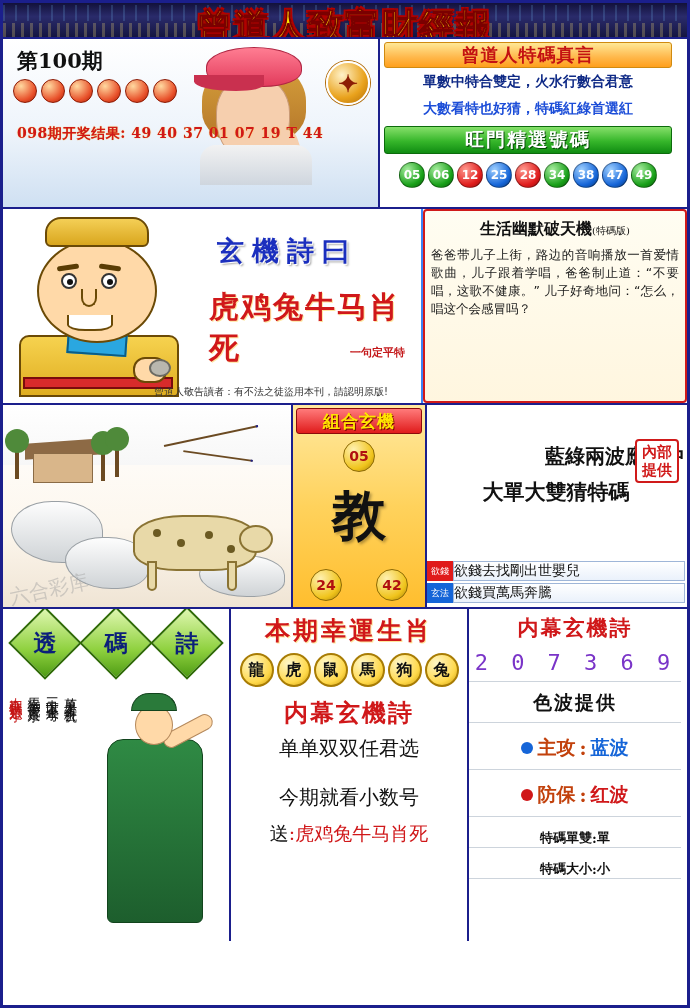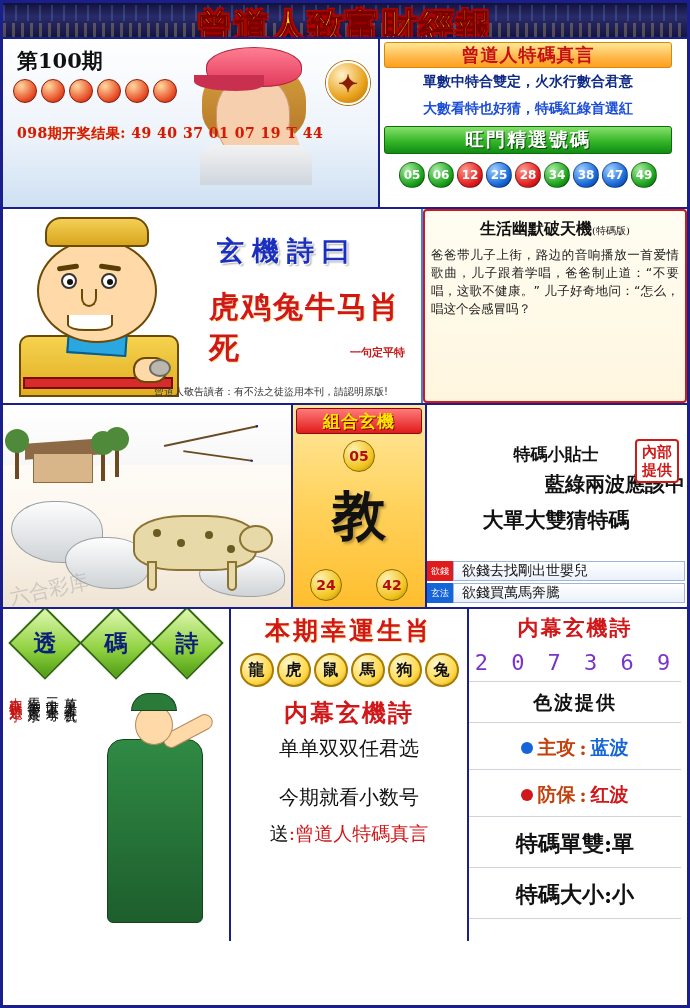--- a/index.html
+++ b/index.html
@@ -335,21 +335,21 @@
   .mtag {
     width:26px; font-size:9px; line-height:10px; color:#fff;
     display:flex; align-items:center; justify-content:center; text-align:center;
     font-family:"DejaVu Sans","Liberation Sans",sans-serif;
   }
   .mtag.a { background:#e01b1b; }
   .mtag.b { background:#1565d8; }
   .mtext {
     flex:1; background:linear-gradient(180deg,#ffffff,#eaf1fb);
     border:1px solid #9fb6d8; font-size:14px;
-    display:flex; align-items:center; padding-left:8px;
+    display:flex; align-items:center; 
     font-family:"DejaVu Serif","Liberation Serif",serif;
     color:#111;
   }
 
   
   .bottom { display:flex; height:auto; }
   .bl { position:relative; width:228px; border-right:2px solid #1b1f8c; background:#ffffff; height:332px; overflow:hidden;}
   .diamonds { display:flex; justify-content:space-around; padding:8px 6px 0 6px; }
   .dia {
     width:52px; height:52px; transform:rotate(45deg);
@@ -442,22 +442,22 @@
     font-size:19px; font-weight:bold;
     border-bottom:1px solid #cdd4dc; padding-bottom:8px;
   }
   .dot { width:12px; height:12px; border-radius:50%; display:inline-block; }
   .kv .k { color:#c2410c; }
   .kv .v.blue { color:#1565d8; }
   .kv .v.red { color:#d0181a; }
   .kv2 {
     display:flex; align-items:center; justify-content:center;
     margin-top:12px; font-family:"DejaVu Serif","Liberation Serif",serif;
-    font-size:22px; font-weight:bold; color:#111;
-    border-bottom:1px solid #cdd4dc; padding-bottom:8px;
+    font-size:13px; font-weight:bold; color:#111;
+    border-bottom:1px solid #cdd4dc; padding-bottom:0;
   }
   .kv2 .v { color:#111; }
 </style>
 </head>
 <body>
 
 <div class="page">
 
   <div class="header">
     <div class="dots"></div>
@@ -575,21 +575,20 @@
       <div class="zh-word">教</div>
       <div class="zh-bottom">
         <div class="zh-ball2">24</div>
         <div class="zh-ball2">42</div>
       </div>
     </div>
 
     <div class="b3-right">
       <div class="stamp">內部提供</div>
       <div class="tips">
-        <div class="t1">特碼小貼士</div>
         <div class="t2">藍綠兩波應該中</div>
         <div class="t3">大單大雙猜特碼</div>
       </div>
       <div class="money-rows">
         <div class="mrow">
           <div class="mtag a">欲錢</div>
           <div class="mtext">欲錢去找剛出世嬰兒</div>
         </div>
         <div class="mrow">
           <div class="mtag b">玄法</div>
@@ -633,21 +632,21 @@
         <div class="zo">虎</div>
         <div class="zo">鼠</div>
         <div class="zo">馬</div>
         <div class="zo">狗</div>
         <div class="zo">兔</div>
       </div>
       <div class="bm-sub">内幕玄機詩</div>
       <div class="bm-line">单单双双任君选</div>
       <div class="bm-line2">今期就看小数号</div>
       <div class="bm-line3">
-        <span class="blk">送</span><span>:曾道人特碼真言</span>
+        <span class="blk">送</span><span>:虎鸡兔牛马肖死</span>
       </div>
     </div>
 
     <div class="br">
       <div class="br-title">内幕玄機詩</div>
       <div class="br-digits">2 0 7 3 6 9</div>
       <div class="br-sub">色波提供</div>
       <div class="kv">
         <span class="dot" style="background:#1565d8;"></span>
         <span class="k">主攻</span>

